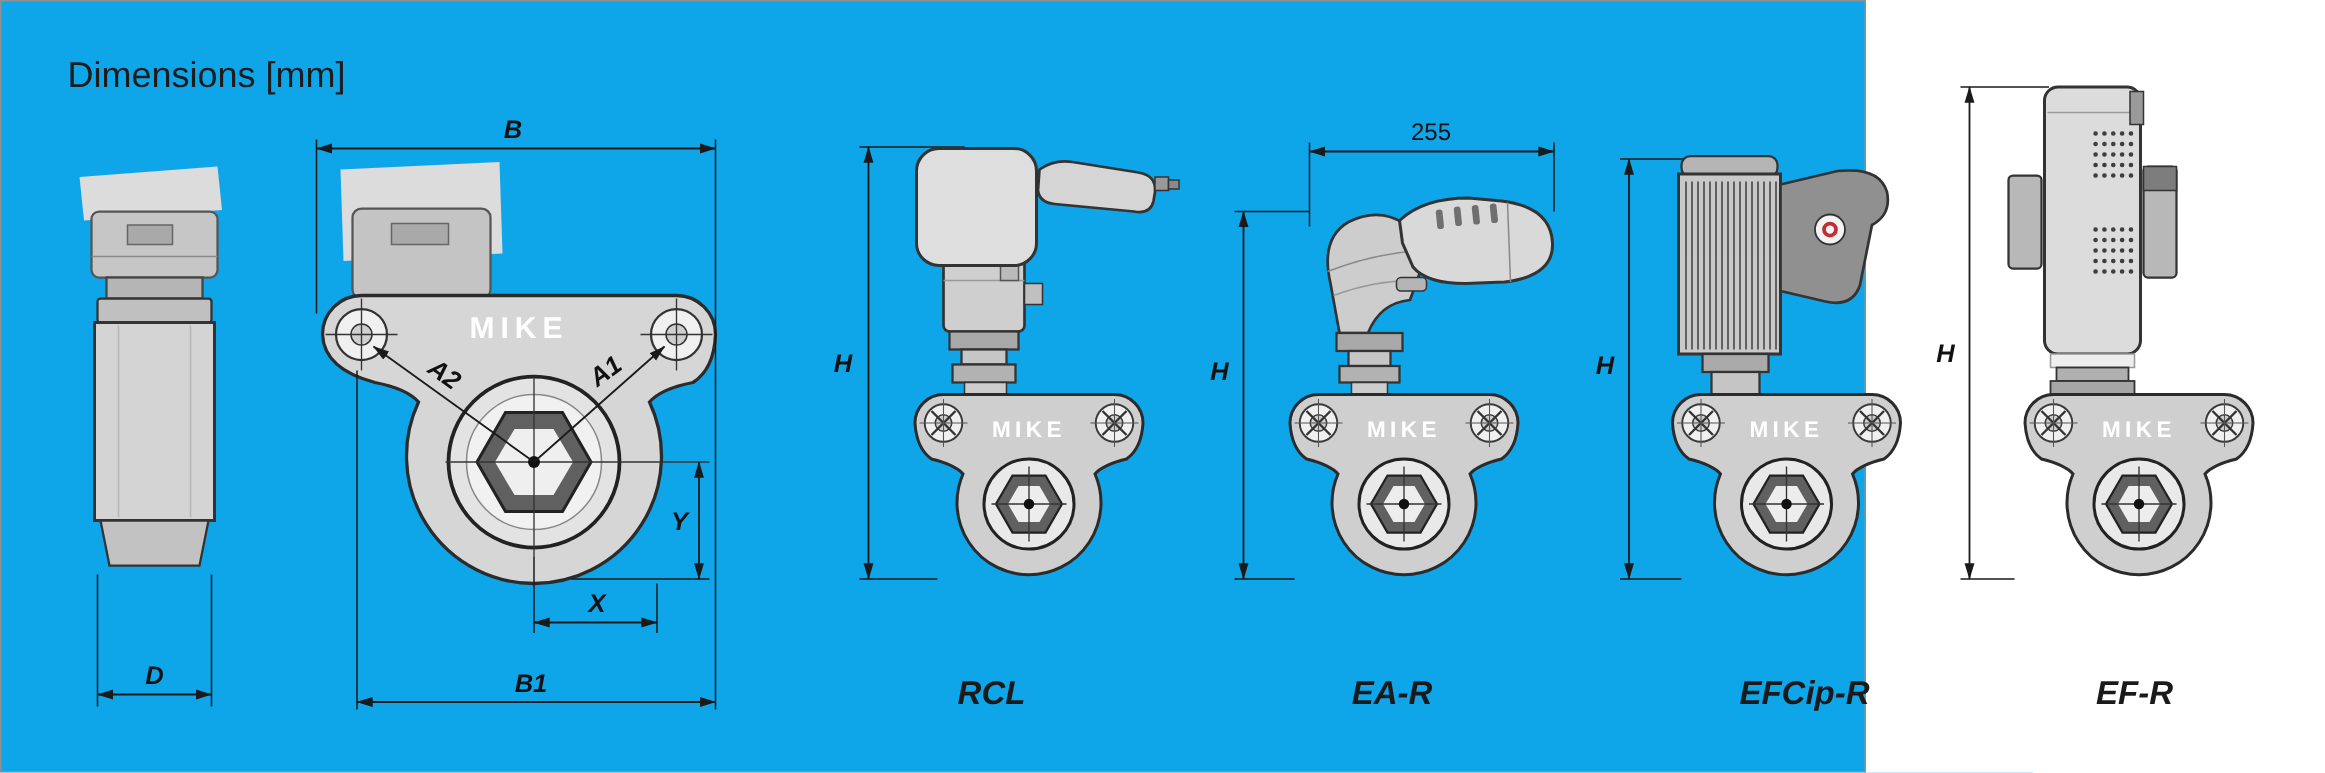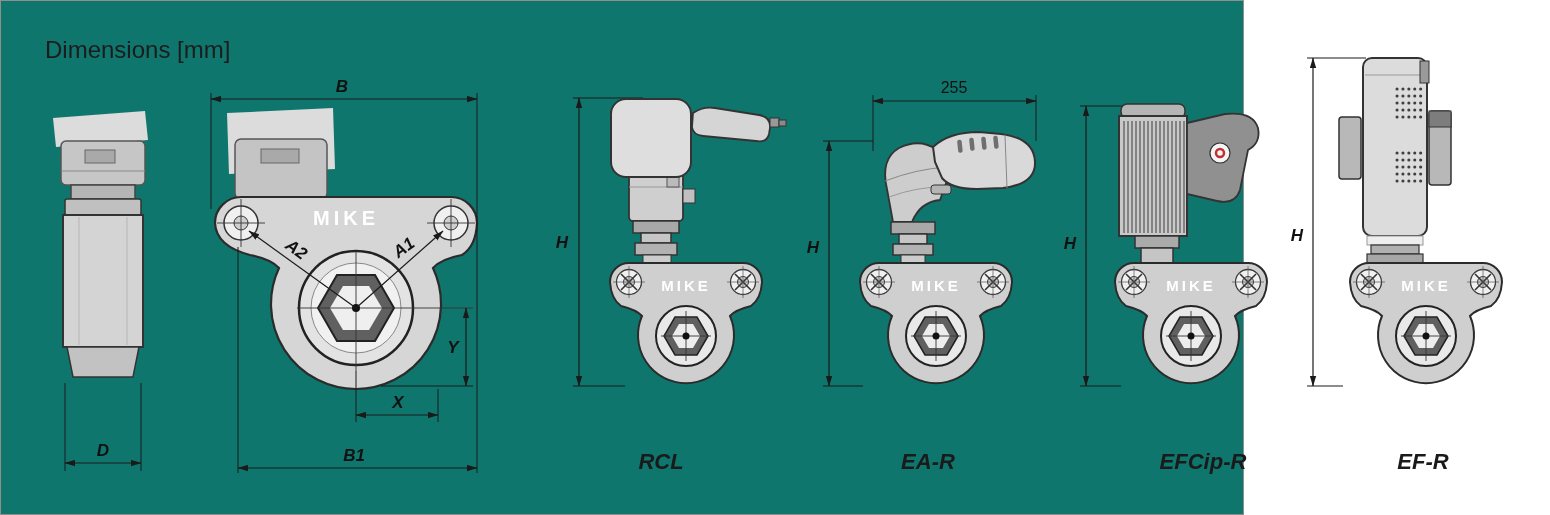--- a/index.html
+++ b/index.html
@@ -1,21 +1,21 @@
 <!DOCTYPE html>
 <html><head>
 <meta charset="utf-8">
 <style>
   html,body{margin:0;padding:0;background:#fff;}
   .frame{
     position:relative;
     width:1244px;height:515px;
     border:1px solid #8f8f8f;
     box-sizing:border-box;
-    background:#0f766e;
+    background:#0ea5e9;
     font-family:"Liberation Sans",sans-serif;
   }
   svg{position:absolute;left:0;top:0;}
   text{font-family:"Liberation Sans",sans-serif;}
   .title{font-size:24px;fill:#1c1c1c;}
   .dimlab{font-size:17px;font-weight:bold;font-style:italic;fill:#111;text-anchor:middle;}
   .numlab{font-size:16px;fill:#111;text-anchor:middle;}
   .brand{font-size:15px;font-weight:bold;fill:#ffffff;letter-spacing:3px;text-anchor:middle;}
   .brand-big{font-size:20px;font-weight:bold;fill:#ffffff;letter-spacing:4px;text-anchor:middle;}
   .toolname{font-size:22px;font-style:italic;font-weight:bold;fill:#1a1a1a;text-anchor:middle;}

